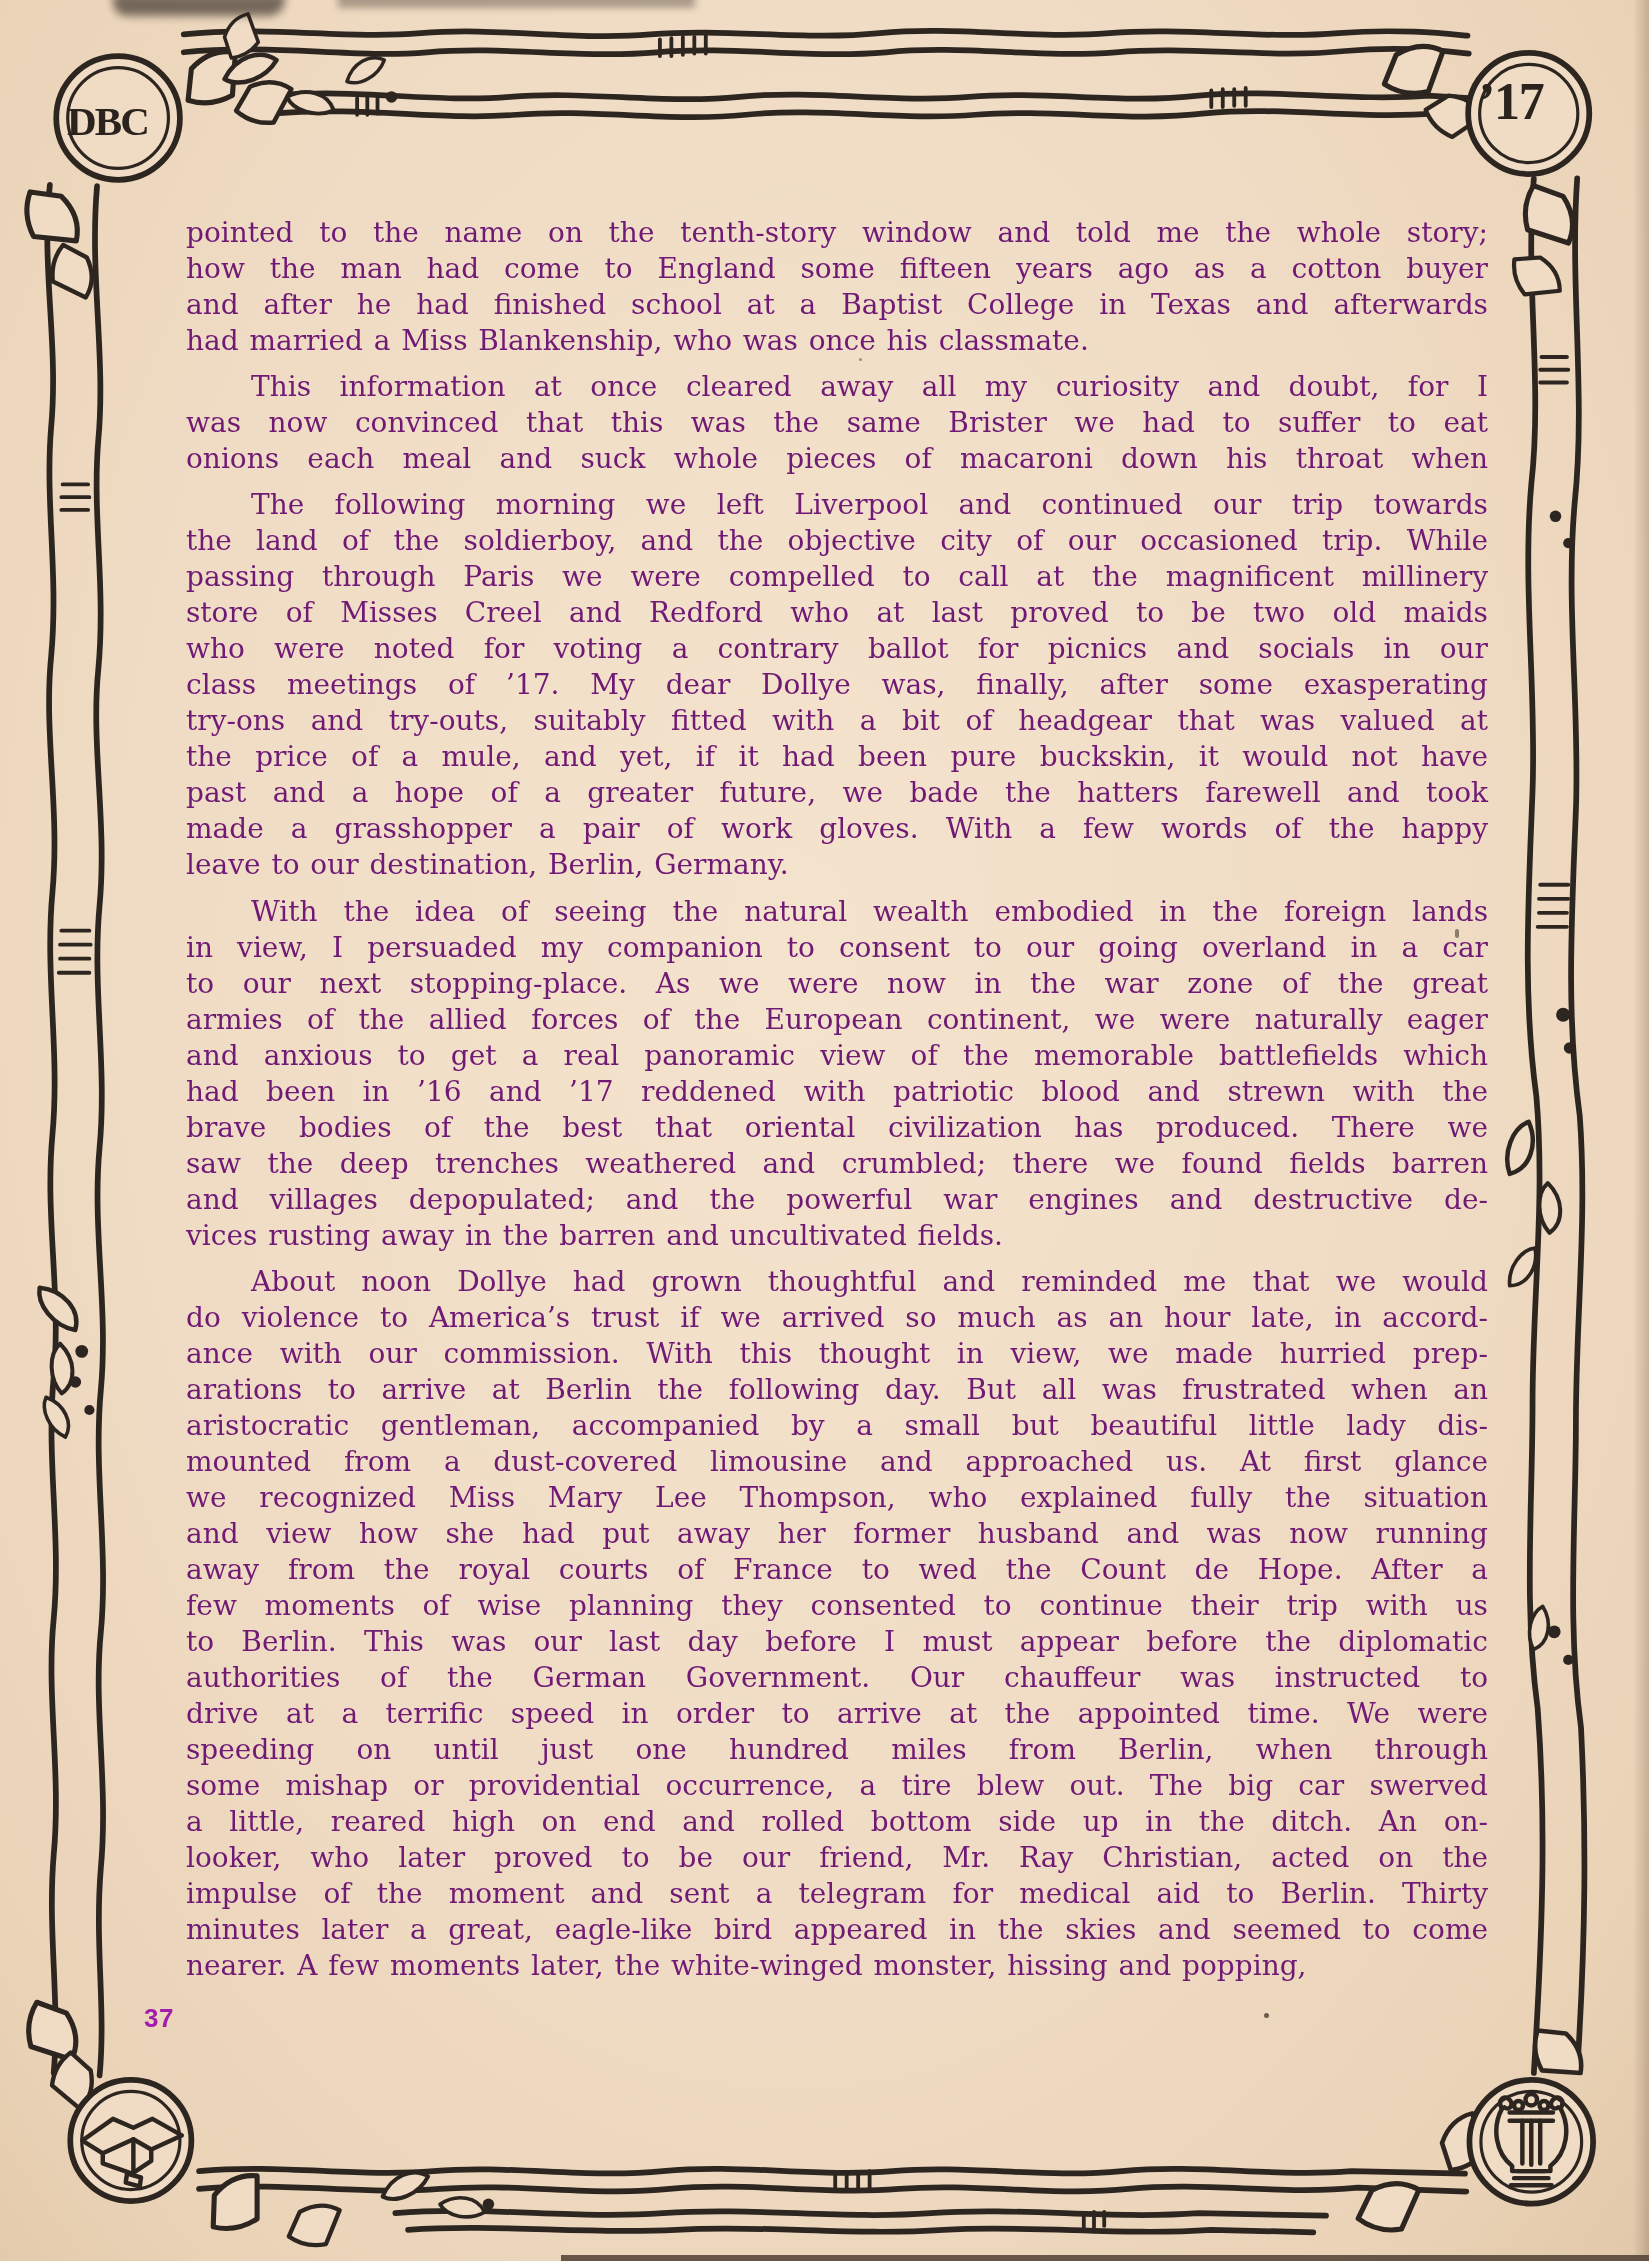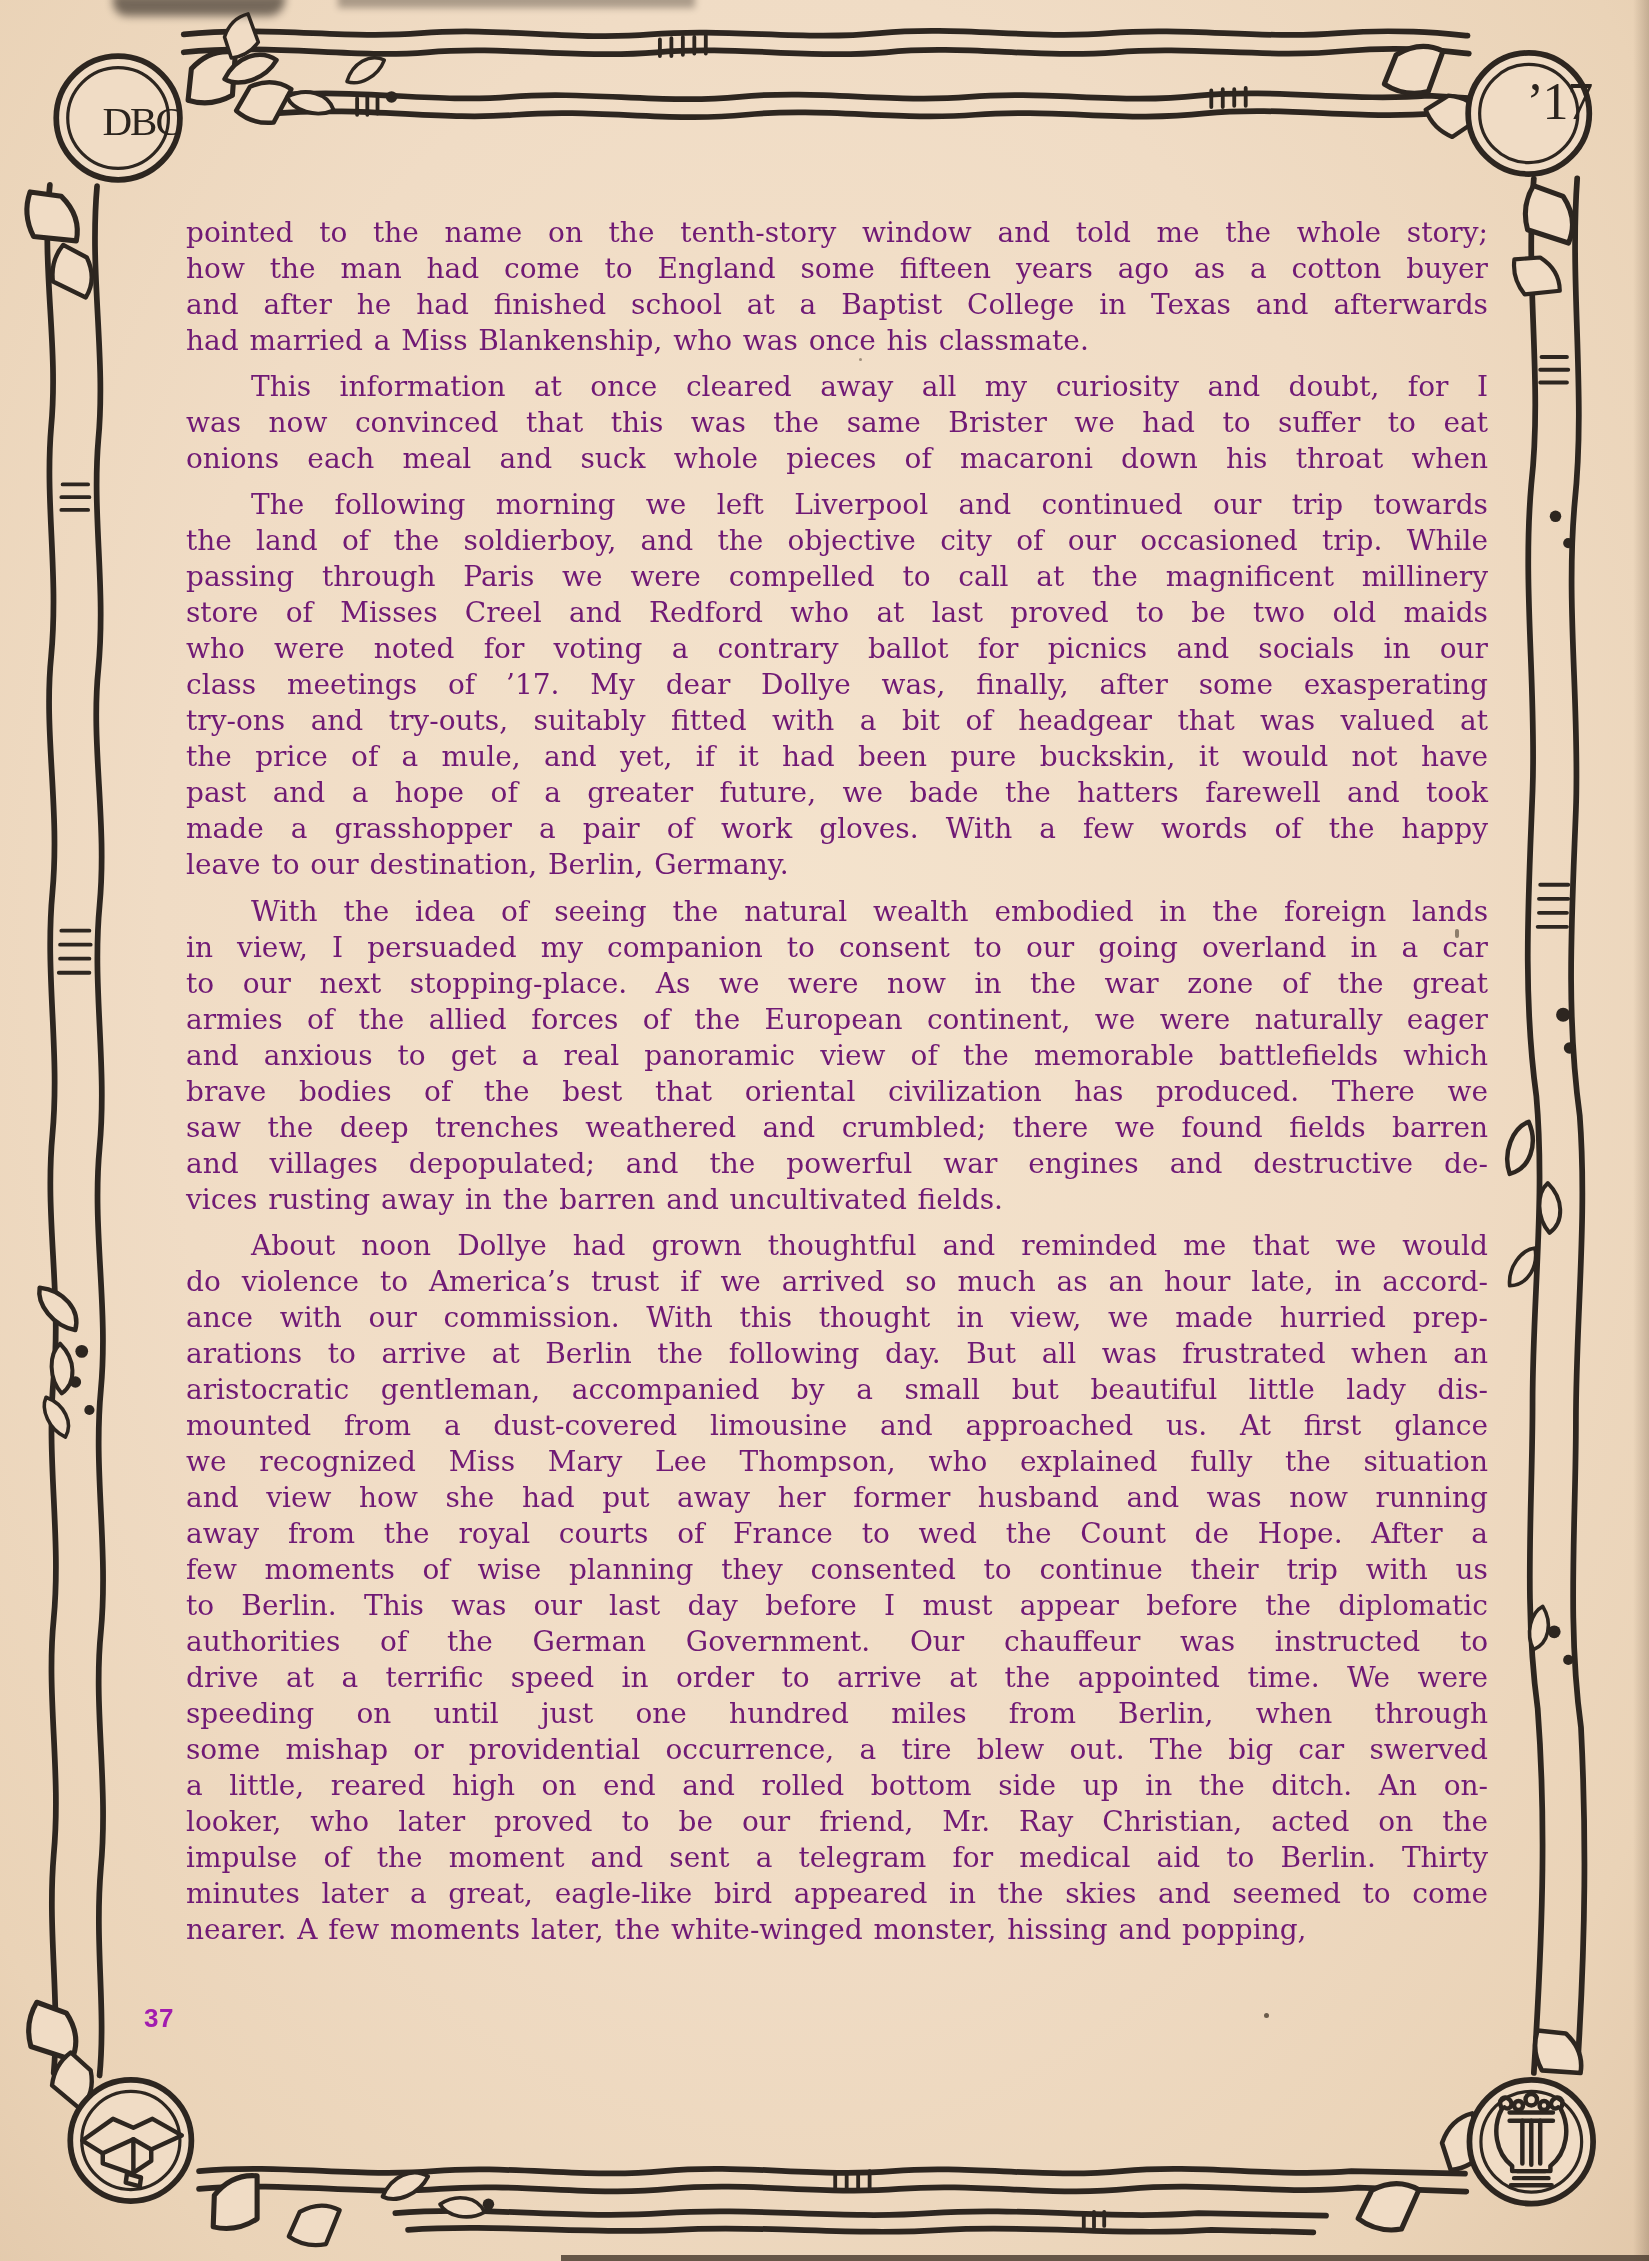--- a/index.html
+++ b/index.html
@@ -43,22 +43,22 @@
   .line{text-align:justify;text-align-last:justify;}
   .line.last{text-align-last:left;}
   .para.indent .line:first-child{padding-left:65px;}
 
   .page-num{
     position:absolute;left:144px;top:2003px;
     font-family:"Liberation Sans","DejaVu Sans",sans-serif;
     font-weight:bold;font-size:26px;color:#a21caf;letter-spacing:0.6px;
   }
   .badge-text{
-    position:absolute;text-align:right;color:#2b241e;
-    font-family:"Liberation Serif","DejaVu Serif",serif;font-weight:normal;padding-left:12px;
+    position:absolute;text-align:left;color:#2b241e;
+    font-family:"Liberation Serif","DejaVu Serif",serif;font-weight:bold;
   }
   .badge-text.monogram{left:67px;top:97px;width:102px;font-size:41px;letter-spacing:-1.9px;}
   .badge-text.year{left:1478px;top:72px;width:102px;font-size:52px;letter-spacing:-1.3px;}
 </style>
 </head>
 <body>
 
 <div class="paper"></div>
 
 <svg class="border-svg" width="1650" height="2261" viewBox="0 0 2588 3547" xmlns="http://www.w3.org/2000/svg">
@@ -226,20 +226,21 @@
       <div class="line">past and a hope of a greater future, we bade the hatters farewell and took</div>
       <div class="line">made a grasshopper a pair of work gloves.  With a few words of the happy</div>
       <div class="line last">leave to our destination, Berlin, Germany.</div>
     </div>
     <div class="para indent">
       <div class="line">With the idea of seeing the natural wealth embodied in the foreign lands</div>
       <div class="line">in view, I persuaded my companion to consent to our going overland in a car</div>
       <div class="line">to our next stopping-place.  As we were now in the war zone of the great</div>
       <div class="line">armies of the allied forces of the European continent, we were naturally eager</div>
       <div class="line">and anxious to get a real panoramic view of the memorable battlefields which</div>
+      <div class="line">had been in ’16 and ’17 reddened with patriotic blood and strewn with the</div>
       <div class="line">brave bodies of the best that oriental civilization has produced.  There we</div>
       <div class="line">saw the deep trenches weathered and crumbled; there we found fields barren</div>
       <div class="line">and villages depopulated; and the powerful war engines and destructive de-</div>
       <div class="line last">vices rusting away in the barren and uncultivated fields.</div>
     </div>
     <div class="para indent">
       <div class="line">About noon Dollye had grown thoughtful and reminded me that we would</div>
       <div class="line">do violence to America’s trust if we arrived so much as an hour late, in accord-</div>
       <div class="line">ance with our commission. With this thought in view, we made hurried prep-</div>
       <div class="line">arations to arrive at Berlin the following day. But all was frustrated when an</div>

